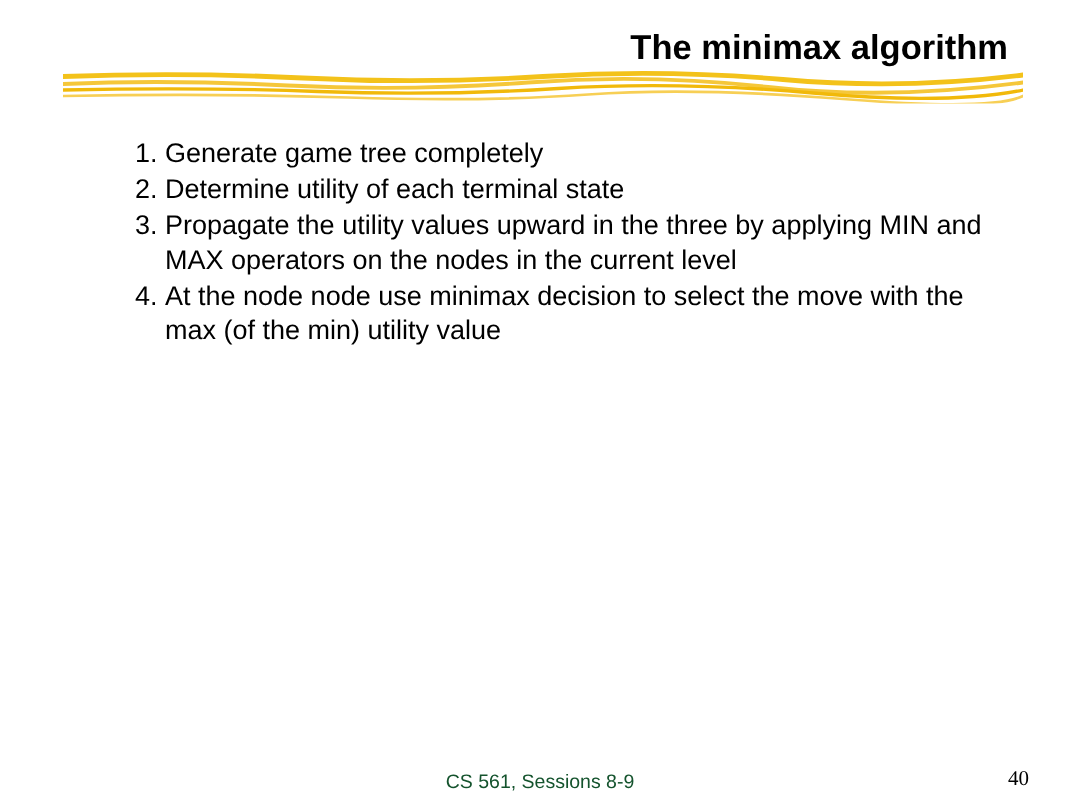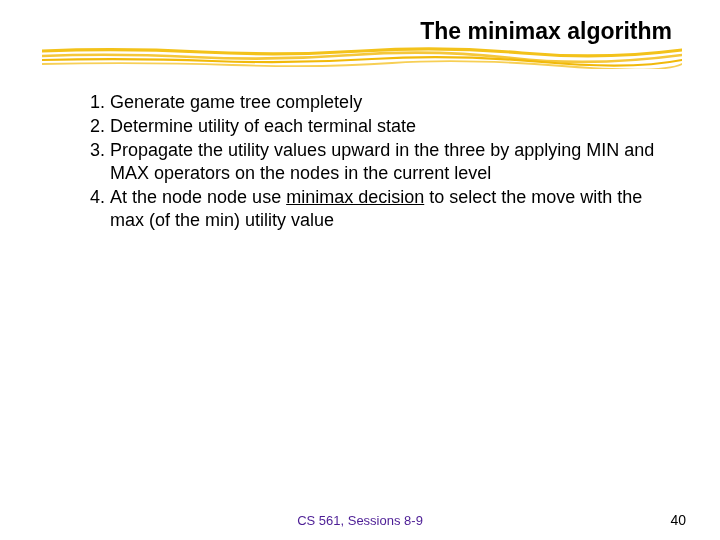--- a/index.html
+++ b/index.html
@@ -41,34 +41,35 @@
   }
   .numlist {
     list-style: decimal;
     padding-left: 62px;
     font-size: 18px;
     line-height: 1.28;
     margin-top: 8px;
     margin-bottom: 18px;
   }
   .numlist li { margin-bottom: 1px; }
-  .u { text-decoration: underline; }
+  .u { }
   .footer-course {
     position: absolute;
     left: 0; right: 0;
     bottom: 12px;
     text-align: center;
     font-size: 13px;
-    color: #4c1d95;
+    color: #14532d;
   }
   .footer-page {
     position: absolute;
     right: 34px;
     bottom: 12px;
     font-size: 14px;
+    font-family: Liberation Serif, serif;
   }
   b { font-weight: bold; }
 </style>
 </head>
 <body>
 
 <div class="slide">
 
   <div class="title">The minimax algorithm</div>
 

